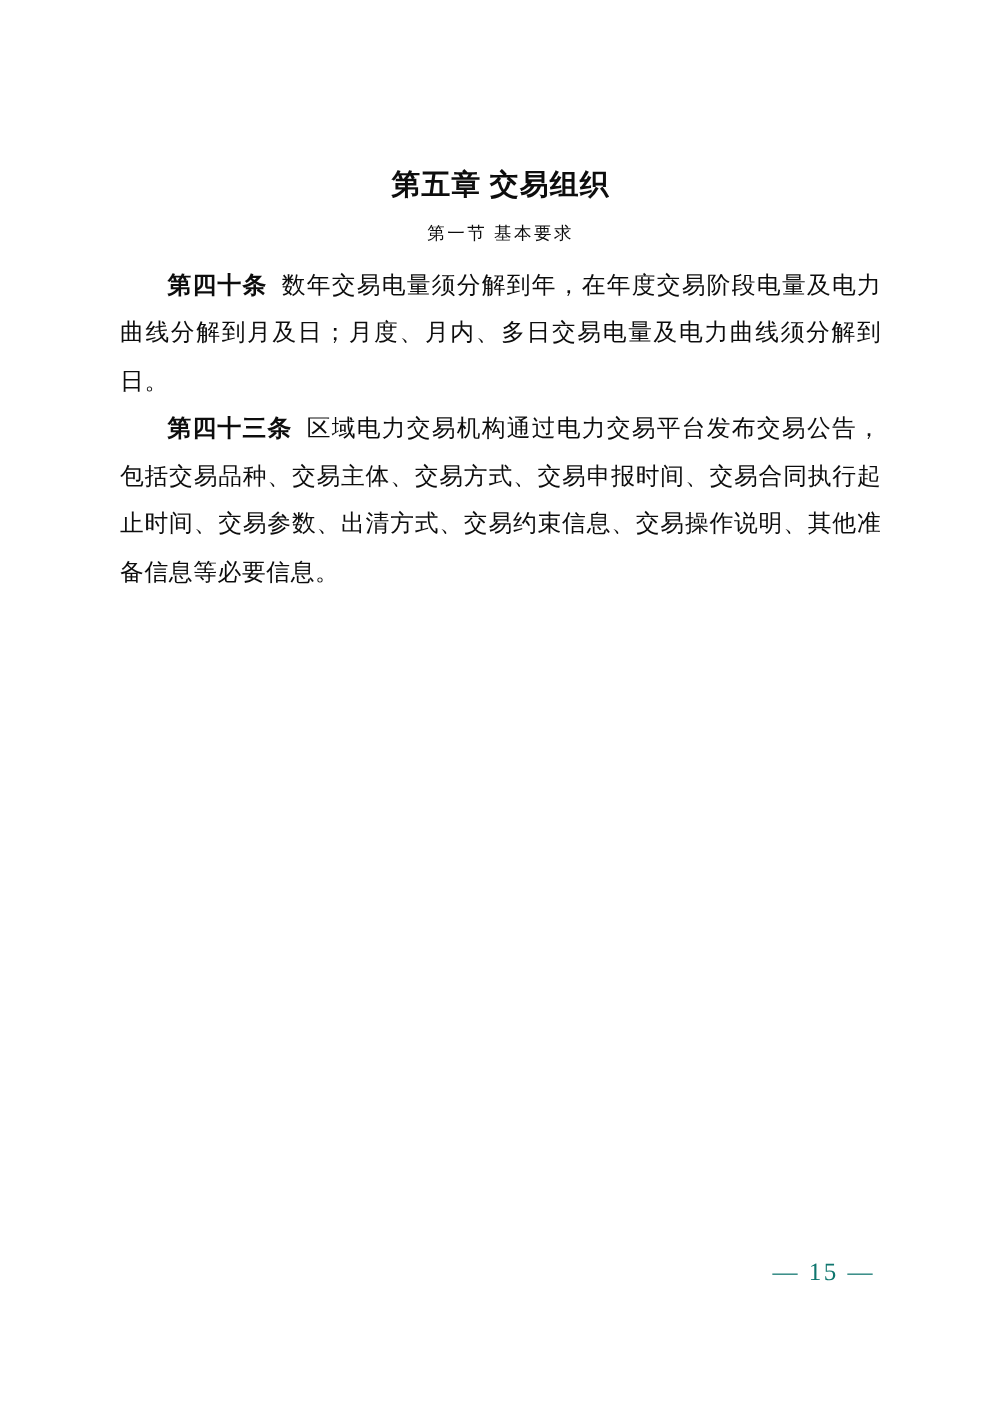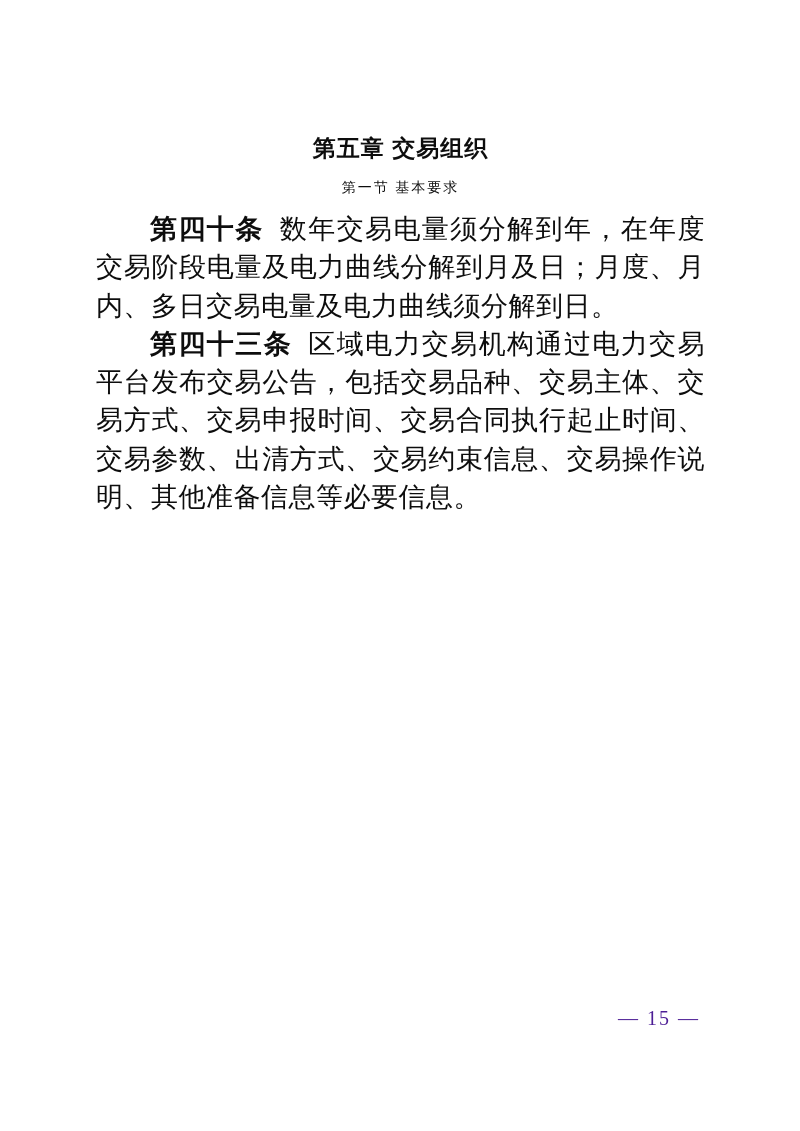--- a/index.html
+++ b/index.html
@@ -14,59 +14,59 @@
     overflow: hidden;
   }
   .content {
     position: absolute;
     left: 96px;
     right: 95px;
     top: 128px;
   }
   .chapter-title {
     text-align: center;
-    font-family: Liberation Sans, sans-serif;
+    font-family: Liberation Serif, serif;
     font-weight: bold;
     font-size: 23px;
     line-height: 40px;
     letter-spacing: 1px;
     color: #0d0d0d;
   }
   .section-title {
     text-align: center;
     font-family: "Liberation Serif", serif;
     font-weight: normal;
     font-size: 14px;
     line-height: 40px;
     letter-spacing: 2px;
     color: #0d0d0d;
   }
   .body-text {
     margin-top: 2px;
   }
   .para {
-    font-size: 27px;
+    font-size: 19px;
     line-height: 38.3px;
     text-align: justify;
     text-indent: 2em;
     color: #0d0d0d;
     letter-spacing: 0.5px;
   }
   .lead:not(:empty) {
     font-weight: bold;
     margin-right: 0.6em;
   }
   .page-number {
     position: absolute;
     top: 1003px;
     right: 100px;
     font-size: 20px;
     line-height: 30px;
     letter-spacing: 2px;
-    color: #4c1d95;
+    color: #0f766e;
     font-family: "Liberation Serif", serif;
   }
 </style>
 </head>
 <body>
 
 <div class="page">
   <div class="content">
 
     <div class="chapter-title">第五章 交易组织</div>

